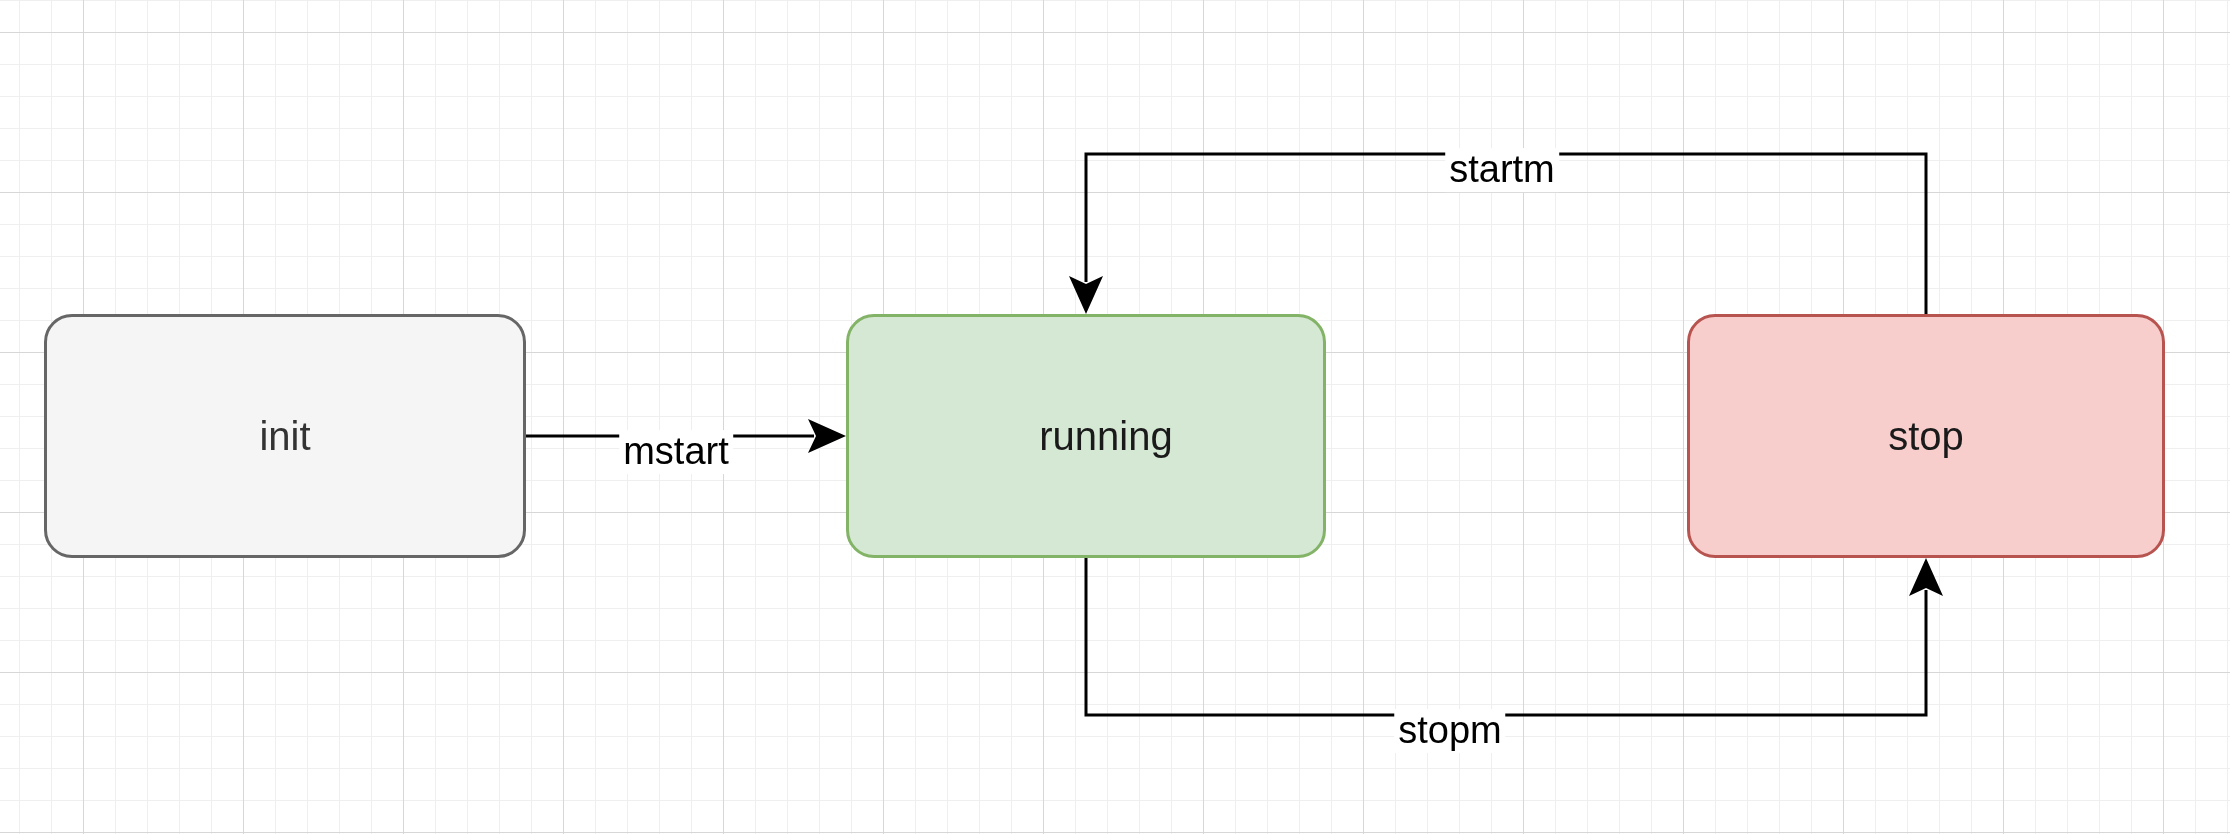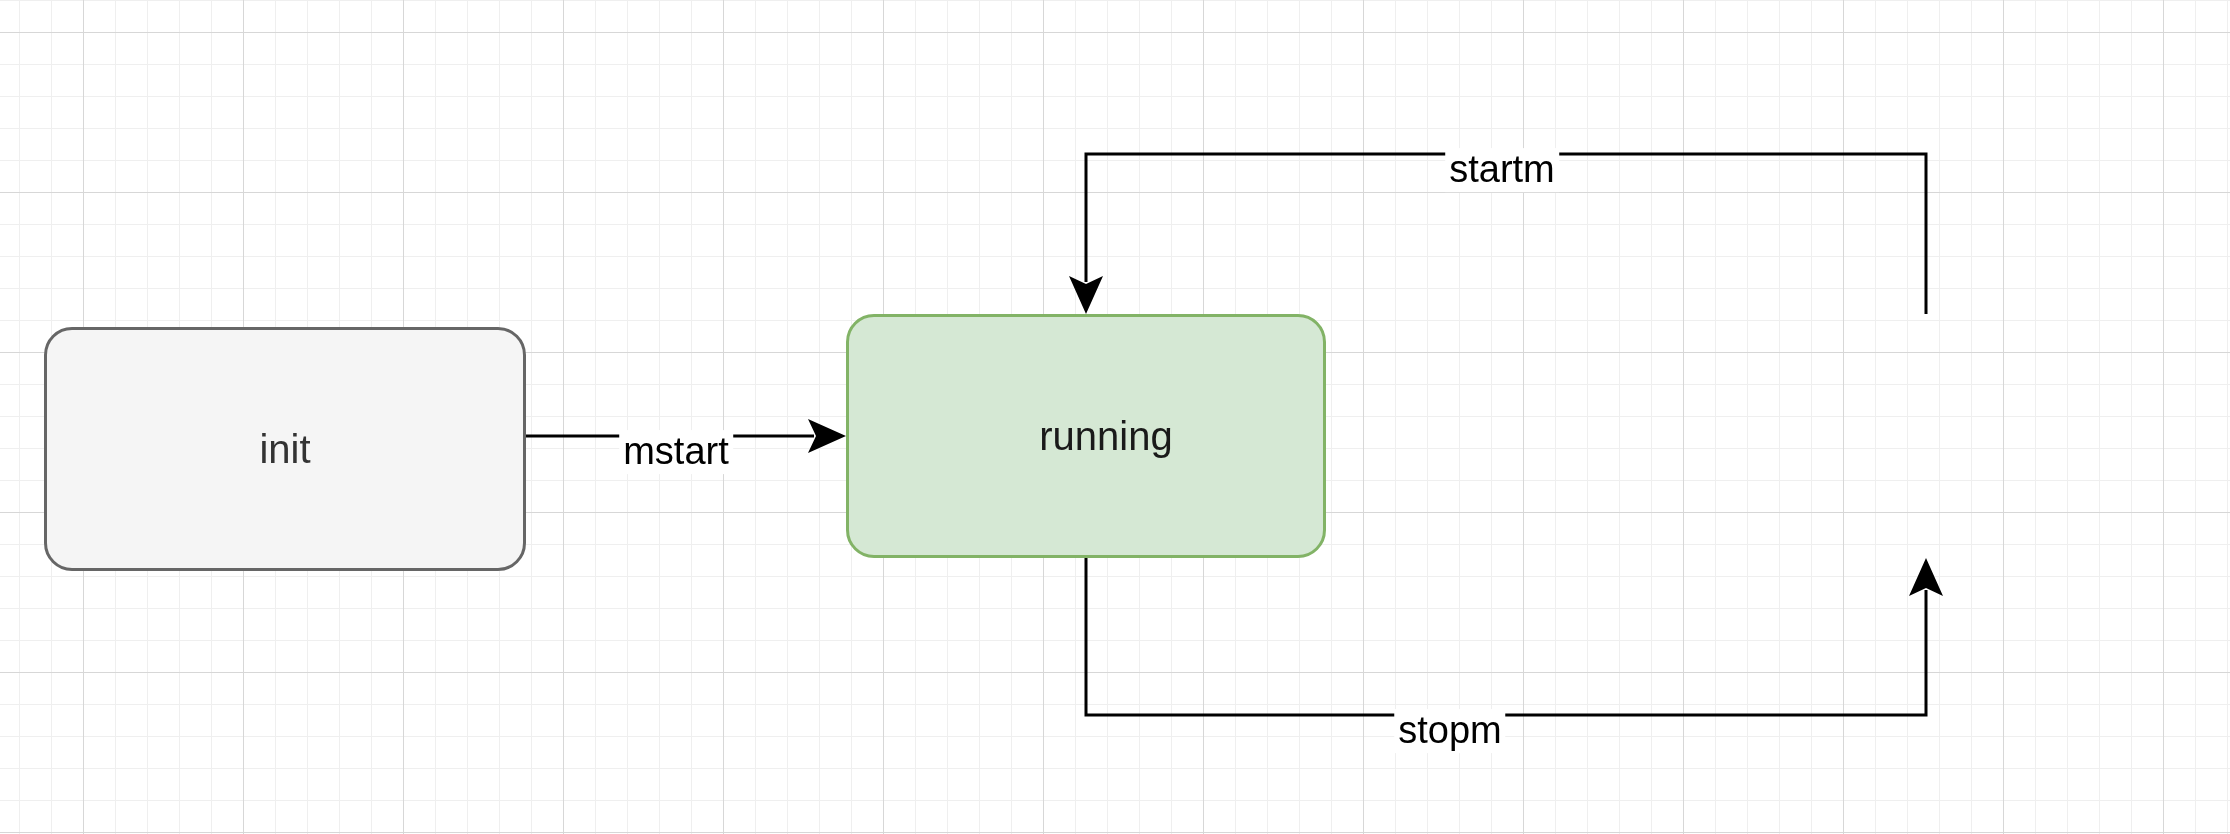--- a/index.html
+++ b/index.html
@@ -102,28 +102,31 @@
       <path class="edge-line" d="M 1926 314 V 154 H 1086 V 282" style="stroke: rgb(0, 0, 0);"></path>
       <path class="edge-arrow" d="M 1086 314 L 1069 276 L 1086 284 L 1103 276 Z" style="fill: rgb(0, 0, 0);"></path>
     </g>
 
     <g>
       <path class="edge-line" d="M 1086 558 V 715 H 1926 V 590" style="stroke: rgb(0, 0, 0);"></path>
       <path class="edge-arrow" d="M 1926 558 L 1909 596 L 1926 588 L 1943 596 Z" style="fill: rgb(0, 0, 0);"></path>
     </g>
   </svg>
 
-  <div class="node node-init" style="background-color: rgb(245, 245, 245); border-color: rgb(102, 102, 102); color: rgb(51, 51, 51); margin-top: 13px;">
+  <div class="node node-init" style="background-color: rgb(245, 245, 245); border-color: rgb(102, 102, 102); color: rgb(51, 51, 51);">
     <span>init</span>
   </div>
 
   <div class="node node-running" style="background-color: rgb(213, 232, 212); border-color: rgb(130, 179, 102); color: rgb(26, 26, 26);">
     <span>running</span>
   </div>
 
+  <div class="node node-stop" style="background-color: rgb(248, 206, 204); border-color: rgb(184, 84, 80); color: rgb(26, 26, 26);">
+    <span>stop</span>
+  </div>
 
   <div class="edge-label label-mstart">mstart</div>
 
   <div class="edge-label label-startm">startm</div>
 
   <div class="edge-label label-stopm">stopm</div>
 
 </div>
 
 </body></html>

